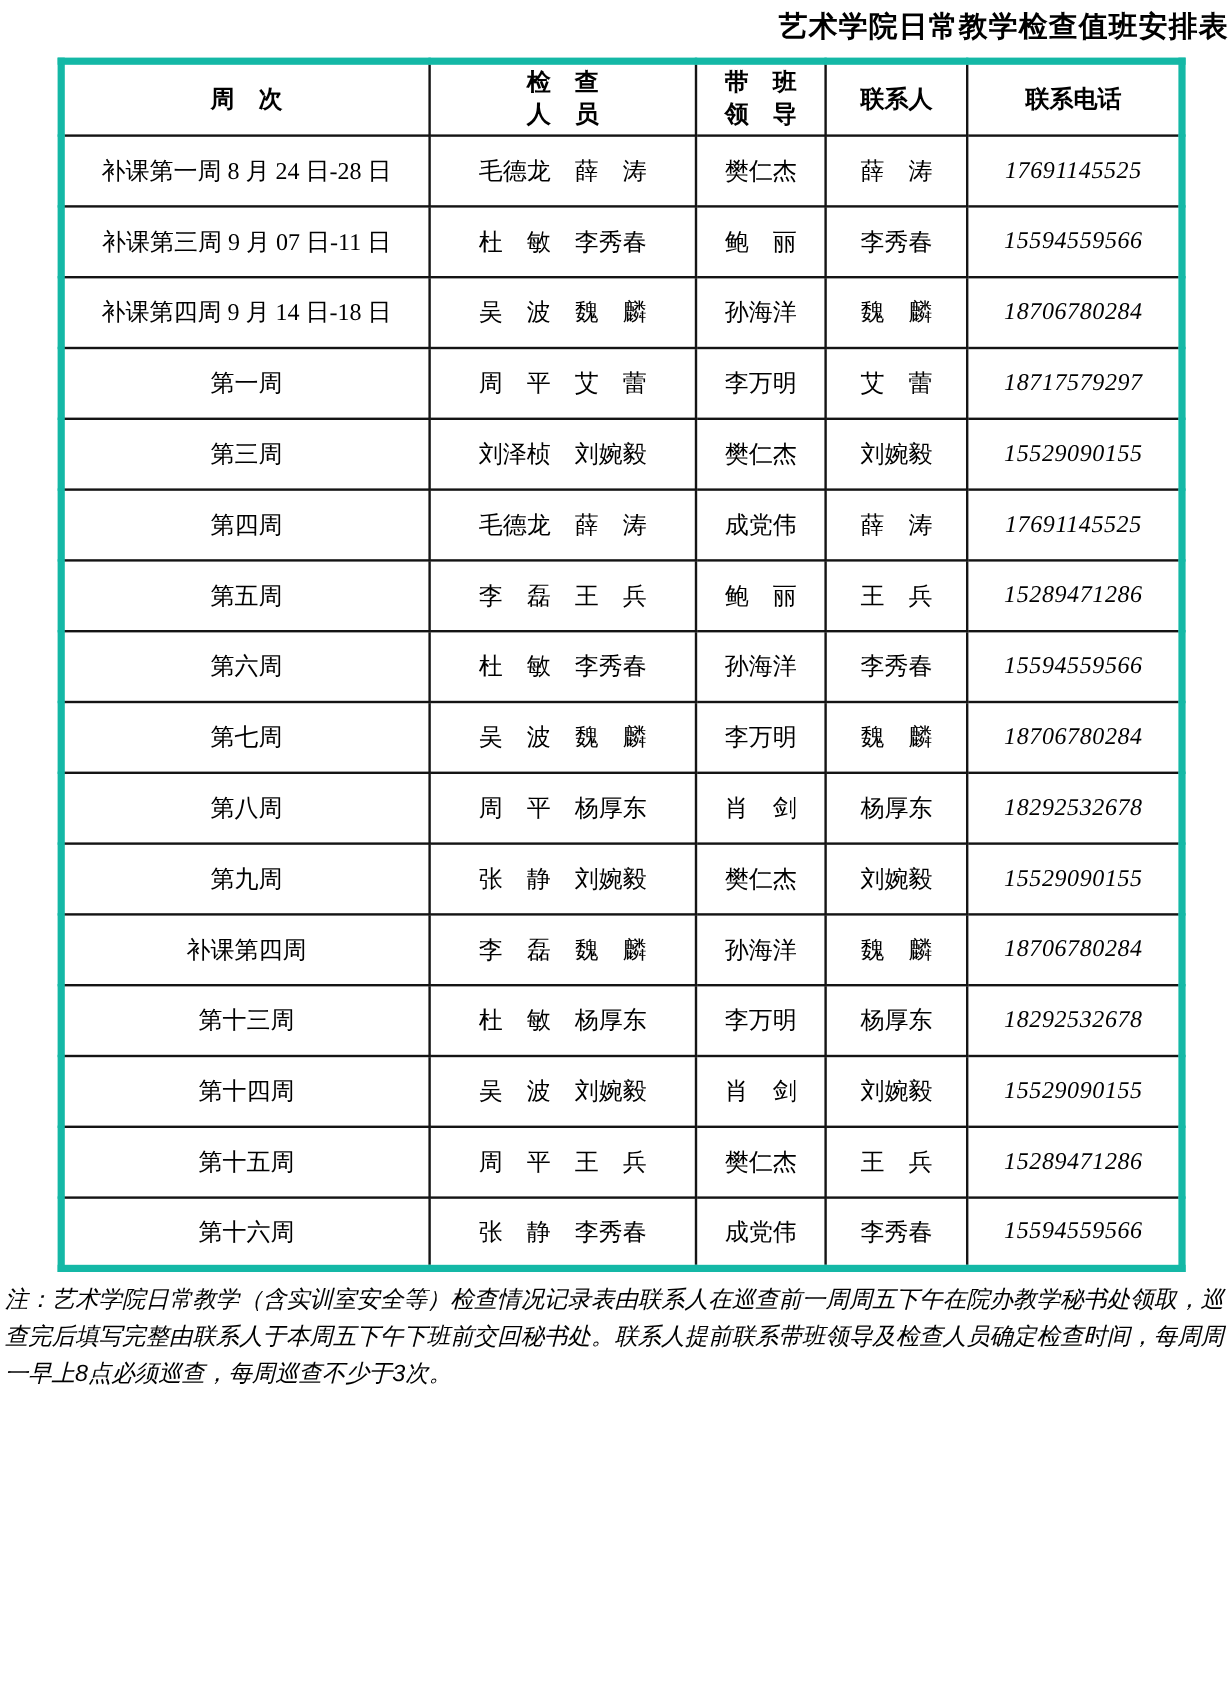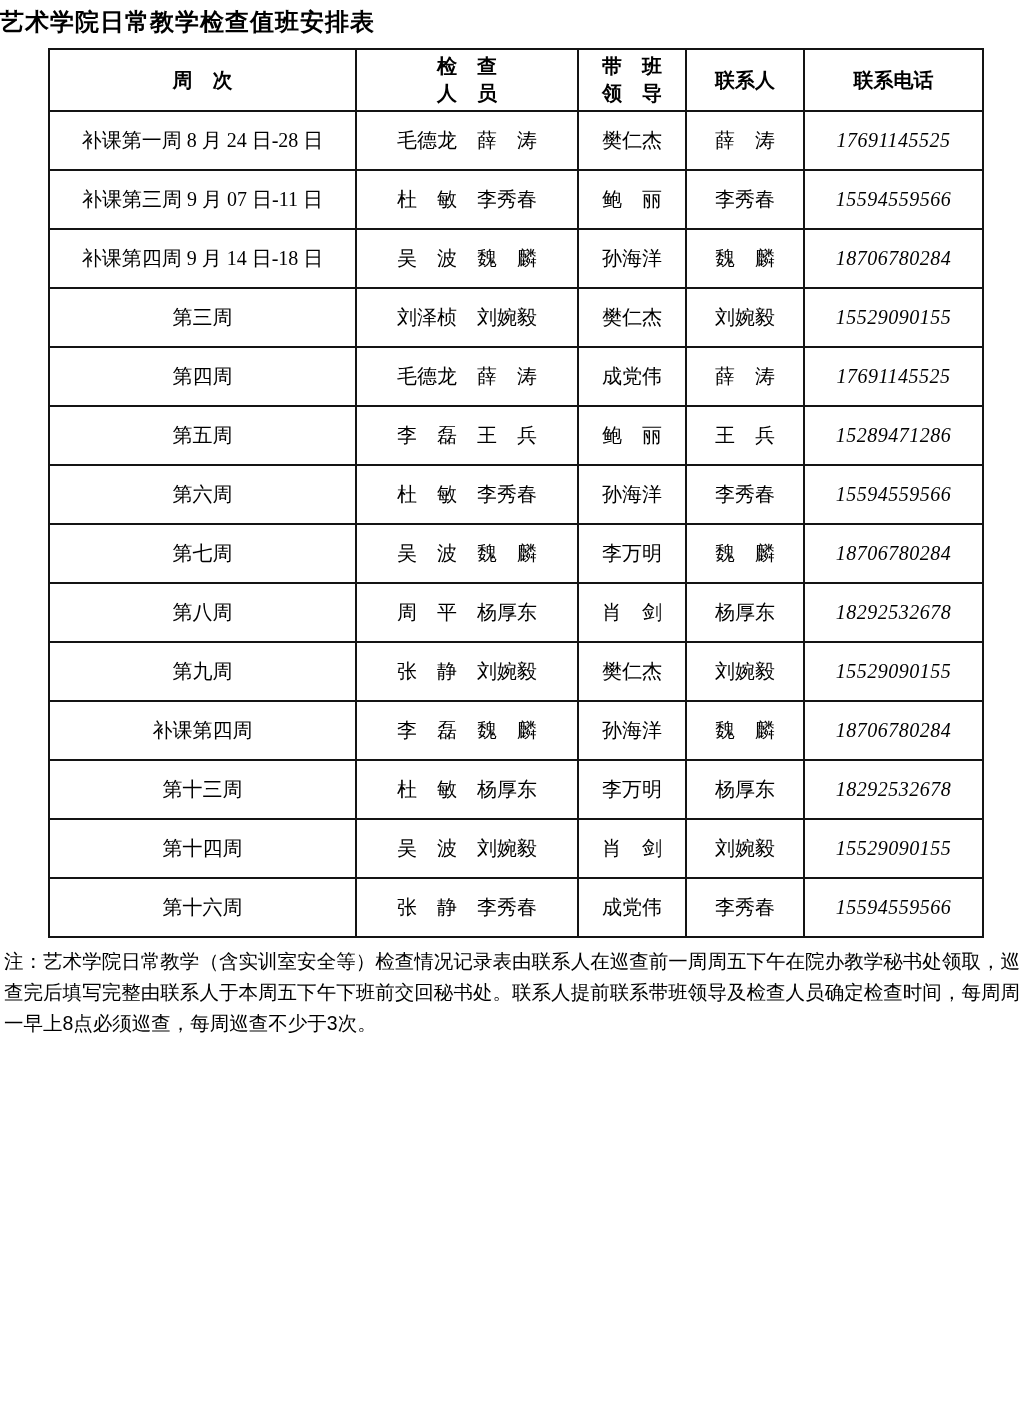--- a/index.html
+++ b/index.html
@@ -6,34 +6,34 @@
   html, body {
     width: 1024px;
     background: #ffffff;
     color: #000000;
     font-family: "Liberation Serif", "DejaVu Serif", serif;
   }
   body { height: 1404px; overflow: hidden; }
 
   .page-title {
     margin-top: 6px;
-    text-align: left;
+    text-align: right;
     font-family: "Liberation Sans", "DejaVu Sans", sans-serif;
     font-weight: bold;
     font-size: 24px;
     letter-spacing: 1px;
     color: #000000;
   }
 
   table.duty-table {
     margin: 10px 0 0 48px;
     width: 934px;
     border-collapse: collapse;
     table-layout: fixed;
-    border: 1px solid #14b8a6;
+    border: 6px solid #14b8a6;
   }
   table.duty-table th,
   table.duty-table td {
     border: 2px solid #141414;
     text-align: center;
     vertical-align: middle;
     padding: 0 2px;
     overflow: hidden;
   }
   table.duty-table thead th {
@@ -53,20 +53,21 @@
   td.cell-phone { font-size: 20px; letter-spacing: 0.5px; font-style: italic; }
 
   .footer-note {
     margin: 8px 4px 0 4px;
     width: 1016px;
     font-family: "Liberation Sans", "DejaVu Sans", sans-serif;
     font-size: 19.5px;
     line-height: 31px;
     text-align: justify;
     color: #000000;
+    font-style: italic;
   }
 </style>
 </head>
 <body>
 
 <div class="page-title">艺术学院日常教学检查值班安排表</div>
 
 <table class="duty-table">
   <colgroup>
     <col style="width:307px">
@@ -105,20 +106,27 @@
   </tr>
 
   <tr>
     <td class="cell-week">补课第四周 9 月 14 日-18 日</td>
     <td class="cell-inspectors">吴　波　魏　麟</td>
     <td class="cell-leader">孙海洋</td>
     <td class="cell-contact">魏　麟</td>
     <td class="cell-phone">18706780284</td>
   </tr>
 
+  <tr>
+    <td class="cell-week">第一周</td>
+    <td class="cell-inspectors">周　平　艾　蕾</td>
+    <td class="cell-leader">李万明</td>
+    <td class="cell-contact">艾　蕾</td>
+    <td class="cell-phone">18717579297</td>
+  </tr>
 
 
   <tr>
     <td class="cell-week">第三周</td>
     <td class="cell-inspectors">刘泽桢　刘婉毅</td>
     <td class="cell-leader">樊仁杰</td>
     <td class="cell-contact">刘婉毅</td>
     <td class="cell-phone">15529090155</td>
   </tr>
 
@@ -189,20 +197,27 @@
   </tr>
 
   <tr>
     <td class="cell-week">第十四周</td>
     <td class="cell-inspectors">吴　波　刘婉毅</td>
     <td class="cell-leader">肖　剑</td>
     <td class="cell-contact">刘婉毅</td>
     <td class="cell-phone">15529090155</td>
   </tr>
 
+  <tr>
+    <td class="cell-week">第十五周</td>
+    <td class="cell-inspectors">周　平　王　兵</td>
+    <td class="cell-leader">樊仁杰</td>
+    <td class="cell-contact">王　兵</td>
+    <td class="cell-phone">15289471286</td>
+  </tr>
 
   <tr>
     <td class="cell-week">第十六周</td>
     <td class="cell-inspectors">张　静　李秀春</td>
     <td class="cell-leader">成党伟</td>
     <td class="cell-contact">李秀春</td>
     <td class="cell-phone">15594559566</td>
   </tr>
 </tbody>
 </table>

